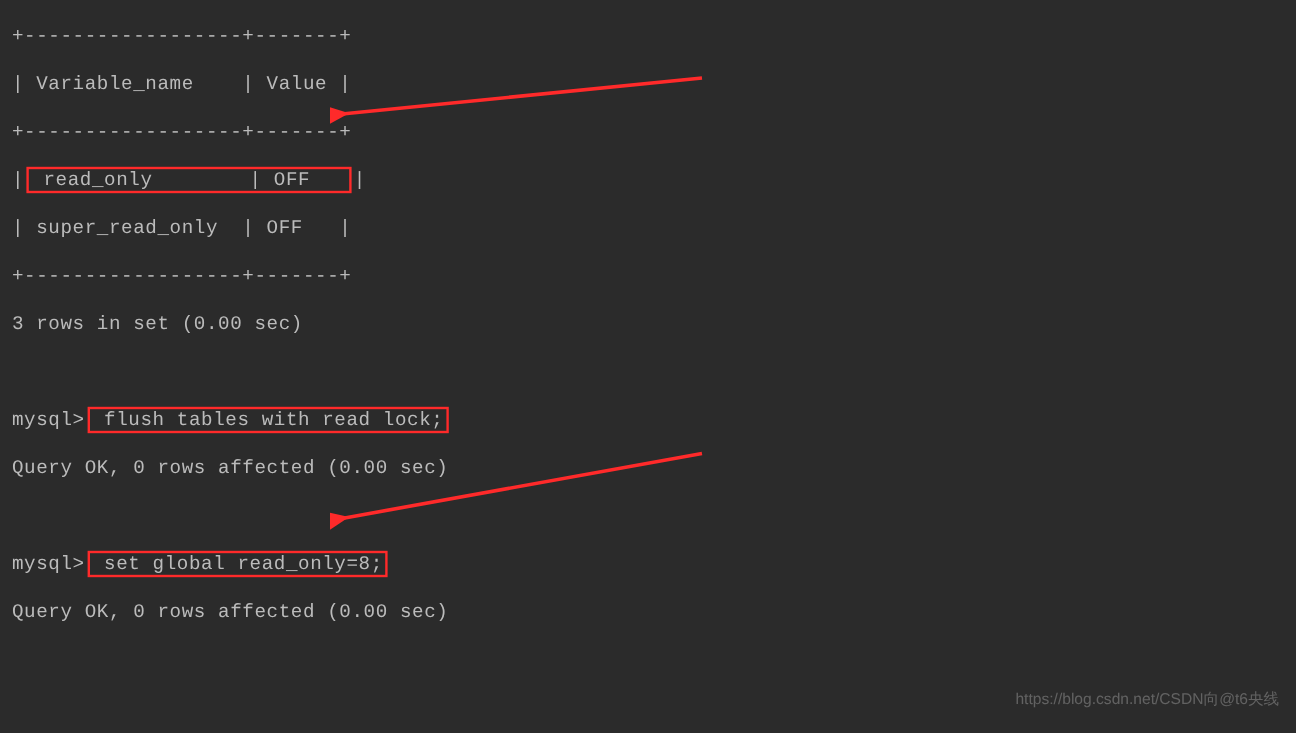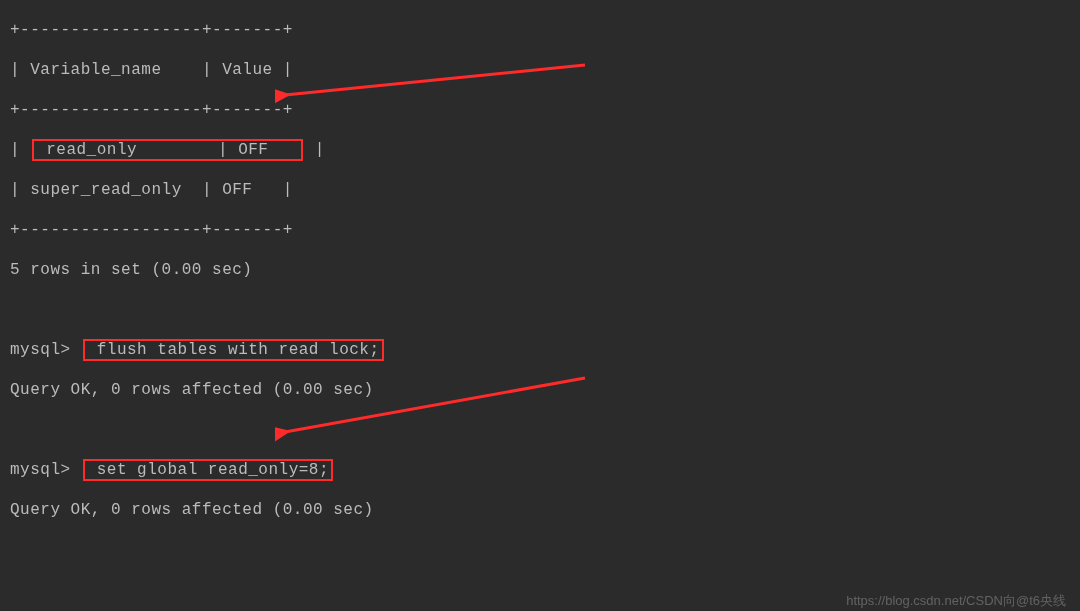--- a/index.html
+++ b/index.html
@@ -20,45 +20,45 @@
     white-space:pre;
   }
   .row{height:20px}
   .hl{
     display:inline-block;
     border:2px solid #ff2a2a;
     box-sizing:border-box;
     padding:0 2px;
     height:22px;
     line-height:18px;
-    margin:-1px 12px;
+    margin:-1px 2px;
   }
   svg.arrow{position:absolute;pointer-events:none}
   .watermark{
     position:absolute;
     right:14px;
-    bottom:0;
+    bottom:18px;
     font-family:Arial,Helvetica,sans-serif;
     font-size:13px;
     color:rgba(200,200,200,0.35);
     letter-spacing:0;
     white-space:nowrap;
   }
 </style>
 </head>
 <body>
 
 <div class="term">
 <div class="row">+------------------+-------+</div>
 <div class="row">| Variable_name    | Value |</div>
 <div class="row">+------------------+-------+</div>
 <div class="row"><span>|</span><span class="hl"><span> read_only        </span><span>|</span><span> OFF   </span></span><span>|</span></div>
 <div class="row">| super_read_only  | OFF   |</div>
 <div class="row">+------------------+-------+</div>
-<div class="row">5 rows in set (0.00 sec)</div>
+<div class="row">3 rows in set (0.00 sec)</div>
 <div class="row"></div>
 <div class="row"><span>mysql&gt;</span><span class="hl"> flush tables with read lock;</span></div>
 <div class="row">Query OK, 0 rows affected (0.00 sec)</div>
 <div class="row"></div>
 <div class="row"><span>mysql&gt;</span><span class="hl"> set global read_only=8;</span></div>
 <div class="row">Query OK, 0 rows affected (0.00 sec)</div>
 
 
 
 

